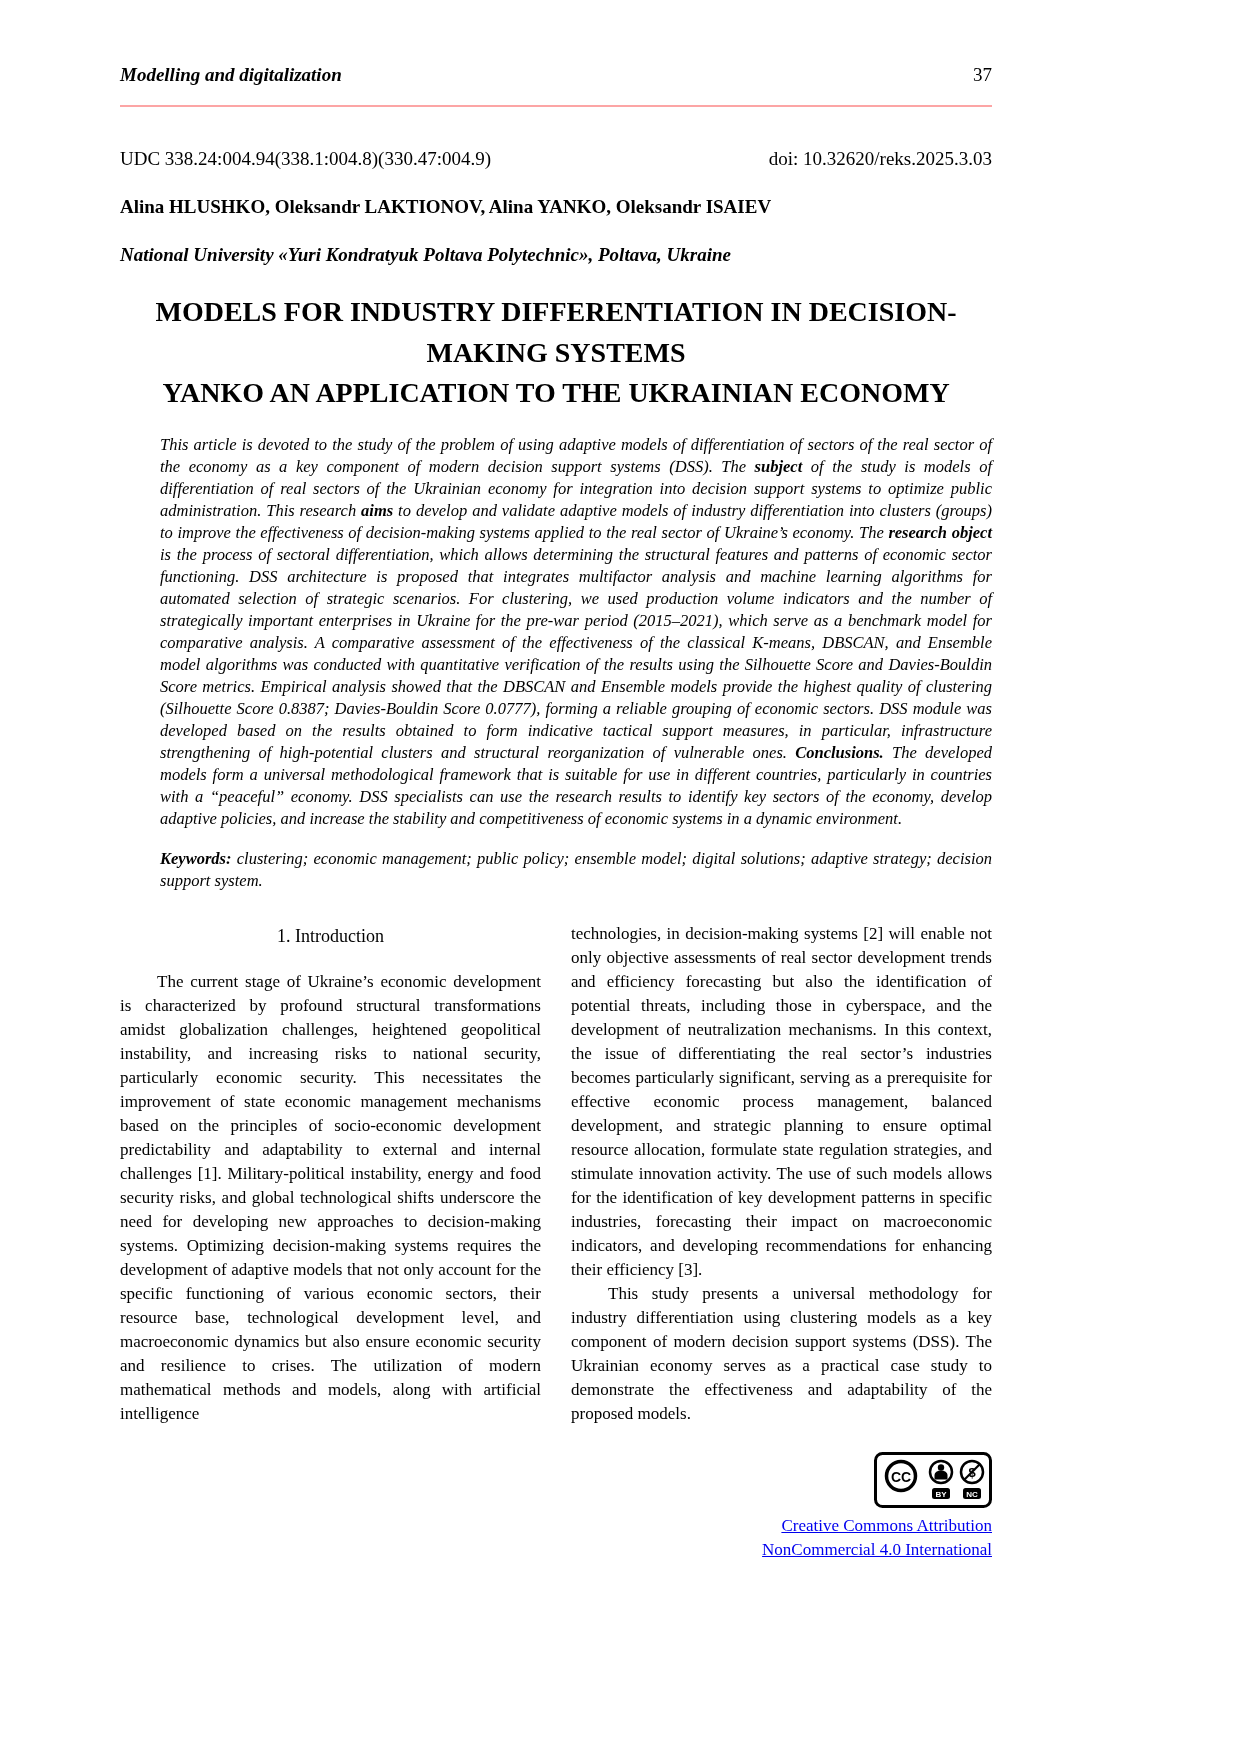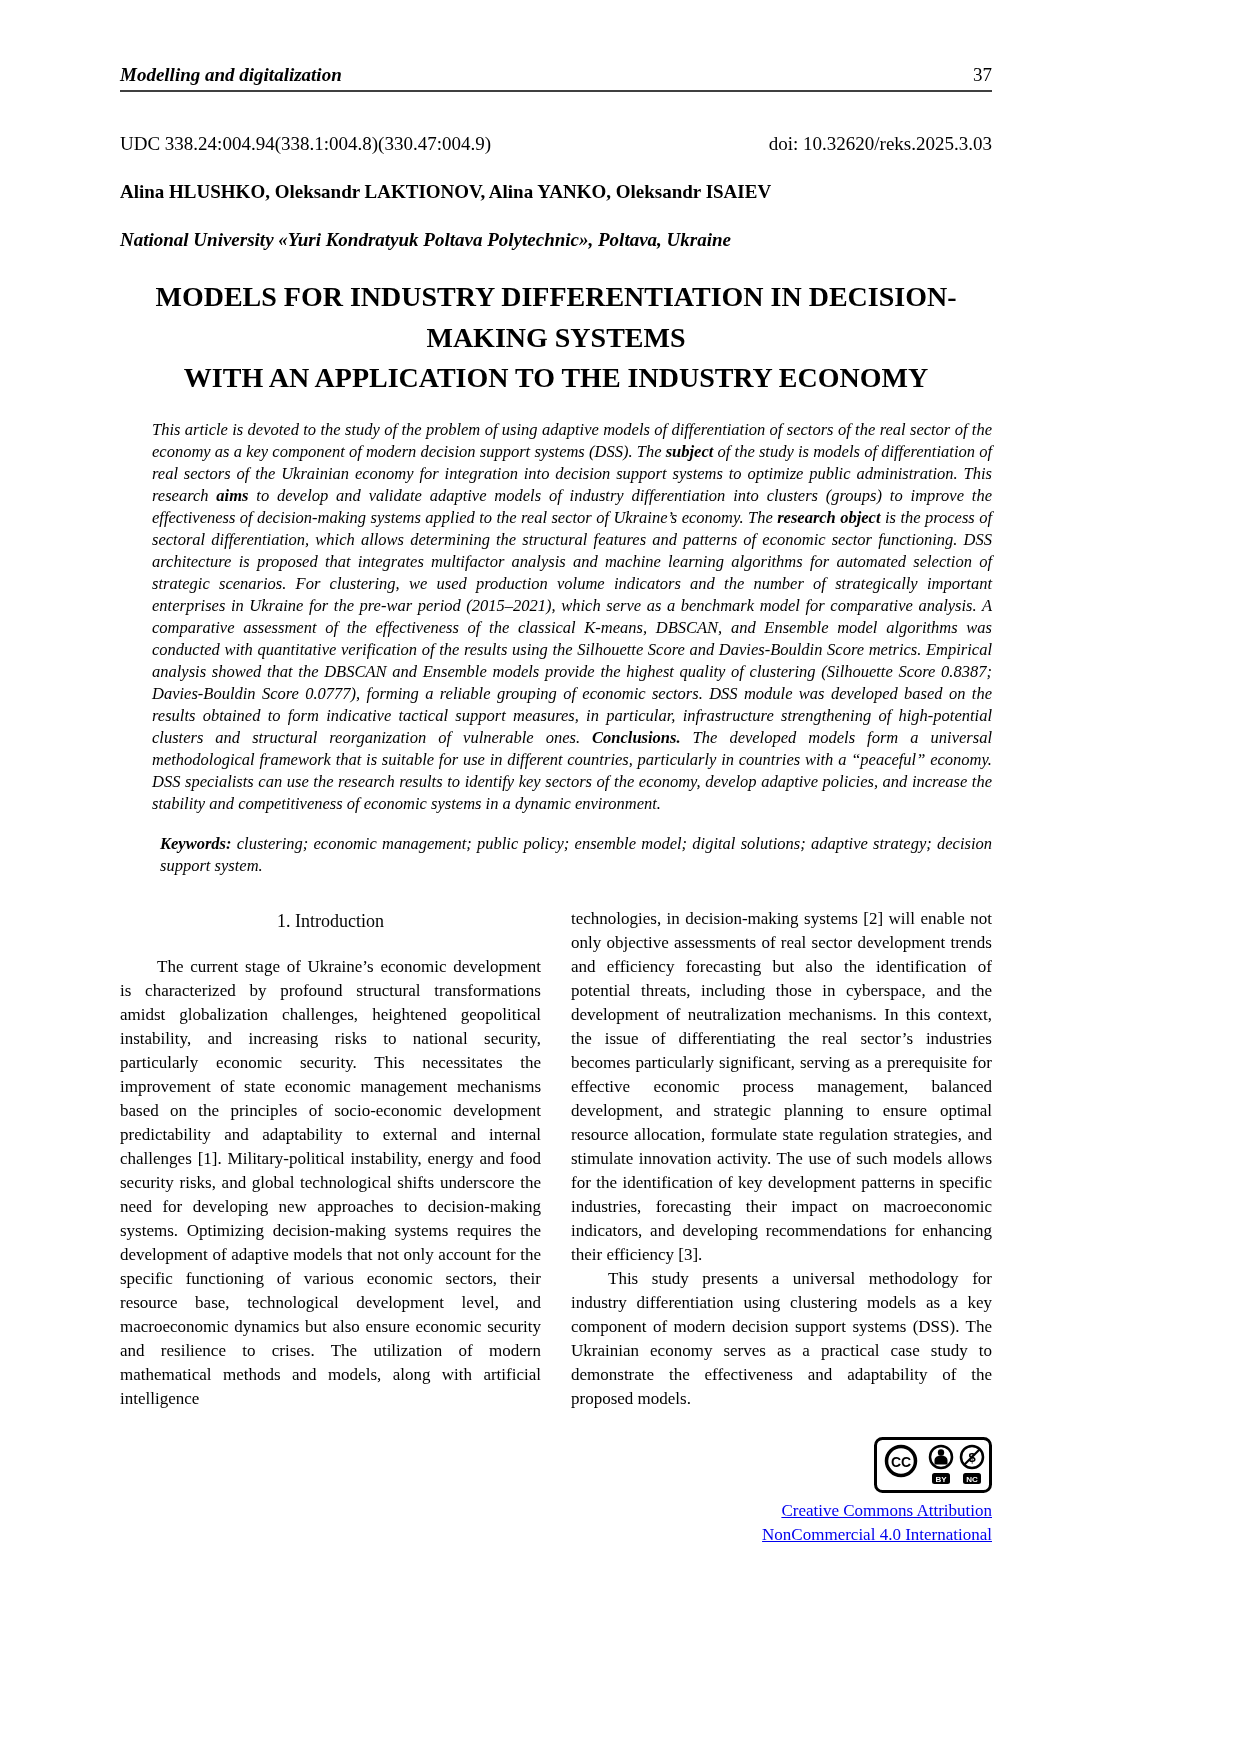--- a/index.html
+++ b/index.html
@@ -12,22 +12,22 @@
     position: relative;
     overflow: hidden;
   }
   .page { padding: 64px 248px 0 120px; }
 
   
   .running-head {
     display: flex;
     justify-content: space-between;
     align-items: flex-end;
-    border-bottom: 2px solid #404040;
-    padding-bottom: 4px;
+    border-bottom: 2px solid #fca5a5;
+    padding-bottom: 19px;
     font-size: 19px;
   }
   .journal-name { font-style: italic; font-weight: bold; }
   .page-number { font-weight: normal; }
 
   
   .meta-row {
     margin-top: 41px;
     display: flex;
     justify-content: space-between;
@@ -42,21 +42,21 @@
     margin-top: 26px;
     text-align: center;
     font-size: 28px;
     font-weight: bold;
     line-height: 1.45;
   }
   .title-line { display: block; }
 
   .abstract {
     margin-top: 20px;
-    margin-left: 32px;
+    margin-left: 40px;
     text-align: justify;
     font-style: italic;
     font-size: 16.5px;
     line-height: 22px;
   }
   .abstract b { font-weight: bold; }
 
   .keywords {
     margin-top: 18px;
     margin-left: 40px;
@@ -118,21 +118,21 @@
     <span class="udc">UDC 338.24:004.94(338.1:004.8)(330.47:004.9)</span>
     <span class="doi">doi: 10.32620/reks.2025.3.03</span>
   </div>
 
   <div class="authors">Alina HLUSHKO, Oleksandr LAKTIONOV, Alina YANKO, Oleksandr ISAIEV</div>
 
   <div class="affiliation">National University «Yuri Kondratyuk Poltava Polytechnic», Poltava, Ukraine</div>
 
   <h1 class="title">
     <span class="title-line">MODELS FOR INDUSTRY DIFFERENTIATION IN DECISION-MAKING SYSTEMS</span>
-    <span class="title-line">WITH AN APPLICATION TO THE INDUSTRY ECONOMY</span>
+    <span class="title-line">YANKO AN APPLICATION TO THE UKRAINIAN ECONOMY</span>
   </h1>
 
   <p class="abstract"><span>This article is devoted to the study of the problem of using adaptive models of differentiation of sectors of the real sector of the economy as a key component of modern decision support systems (DSS). The </span><b>subject</b><span> of the study is models of differentiation of real sectors of the Ukrainian economy for integration into decision support systems to optimize public administration. This research </span><b>aims</b><span> to develop and validate adaptive models of industry differentiation into clusters (groups) to improve the effectiveness of decision-making systems applied to the real sector of Ukraine’s economy. The </span><b>research object</b><span> is the process of sectoral differentiation, which allows determining the structural features and patterns of economic sector functioning. DSS architecture is proposed that integrates multifactor analysis and machine learning algorithms for automated selection of strategic scenarios. For clustering, we used production volume indicators and the number of strategically important enterprises in Ukraine for the pre-war period (2015–2021), which serve as a benchmark model for comparative analysis. A comparative assessment of the effectiveness of the classical K-means, DBSCAN, and Ensemble model algorithms was conducted with quantitative verification of the results using the Silhouette Score and Davies-Bouldin Score metrics. Empirical analysis showed that the DBSCAN and Ensemble models provide the highest quality of clustering (Silhouette Score 0.8387; Davies-Bouldin Score 0.0777), forming a reliable grouping of economic sectors. DSS module was developed based on the results obtained to form indicative tactical support measures, in particular, infrastructure strengthening of high-potential clusters and structural reorganization of vulnerable ones. </span><b>Conclusions.</b><span> The developed models form a universal methodological framework that is suitable for use in different countries, particularly in countries with a “peaceful” economy. DSS specialists can use the research results to identify key sectors of the economy, develop adaptive policies, and increase the stability and competitiveness of economic systems in a dynamic environment.</span></p>
 
   <p class="keywords"><b>Keywords:</b><span> clustering; economic management; public policy; ensemble model; digital solutions; adaptive strategy; decision support system.</span></p>
 
   <div class="columns">
 
     <div class="col">
       <h2 class="sec-heading">1. Introduction</h2>

